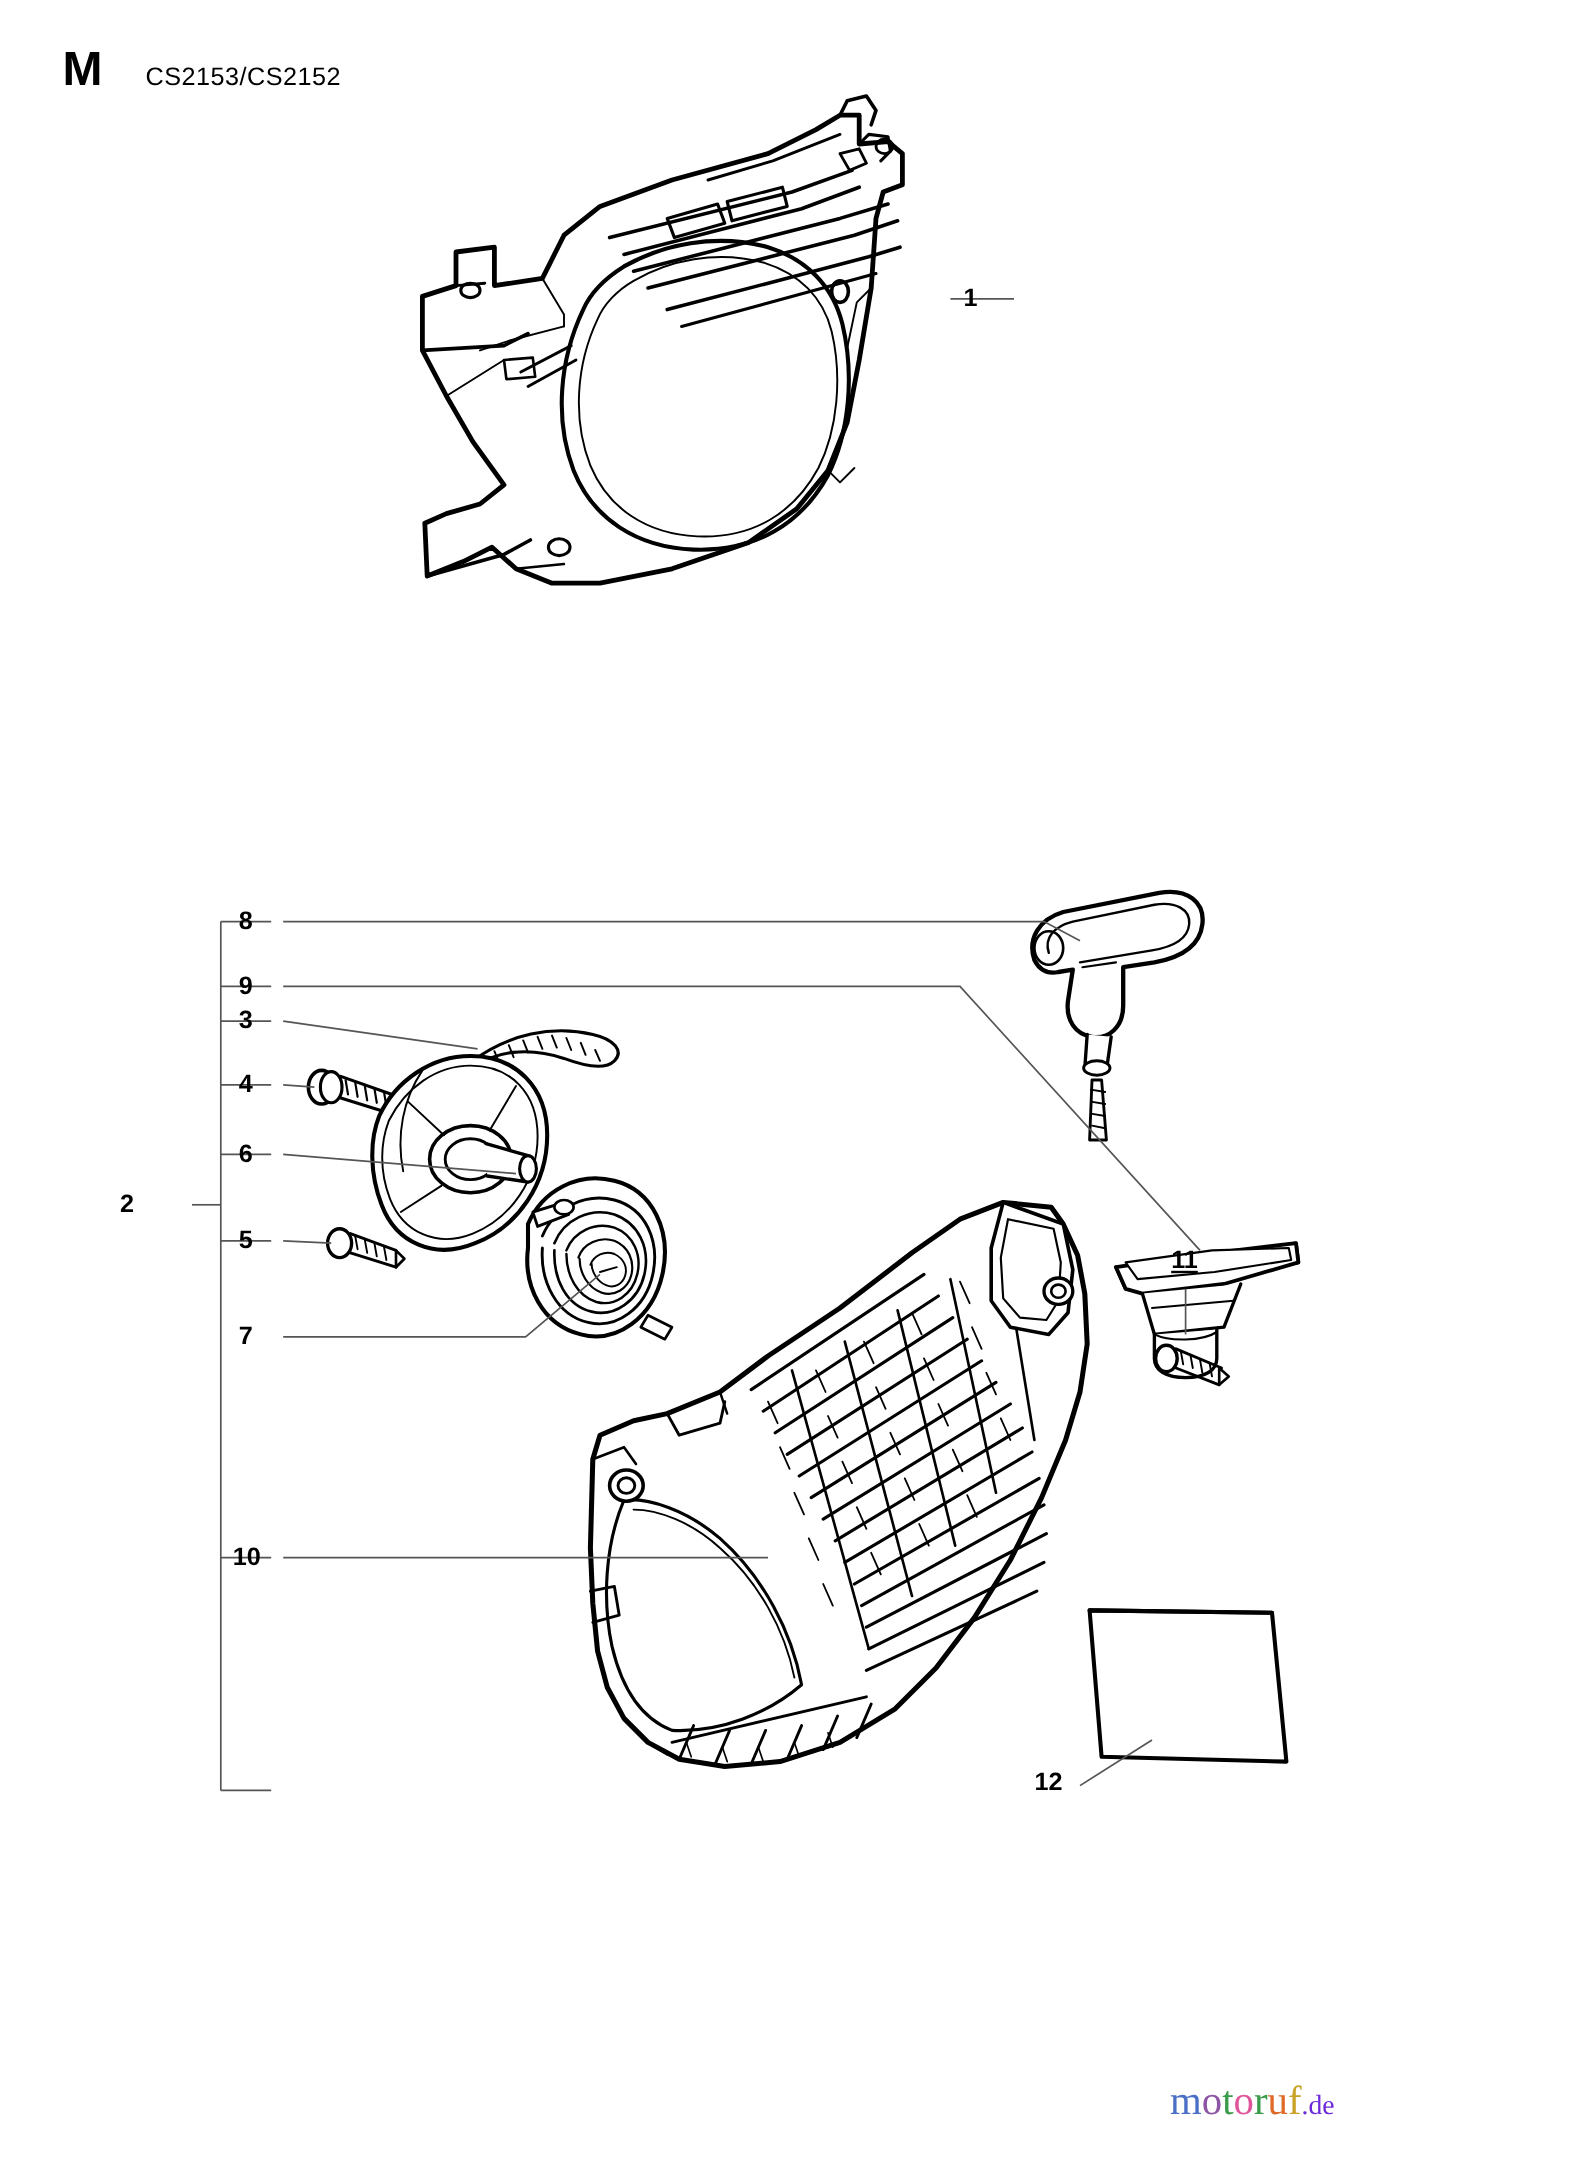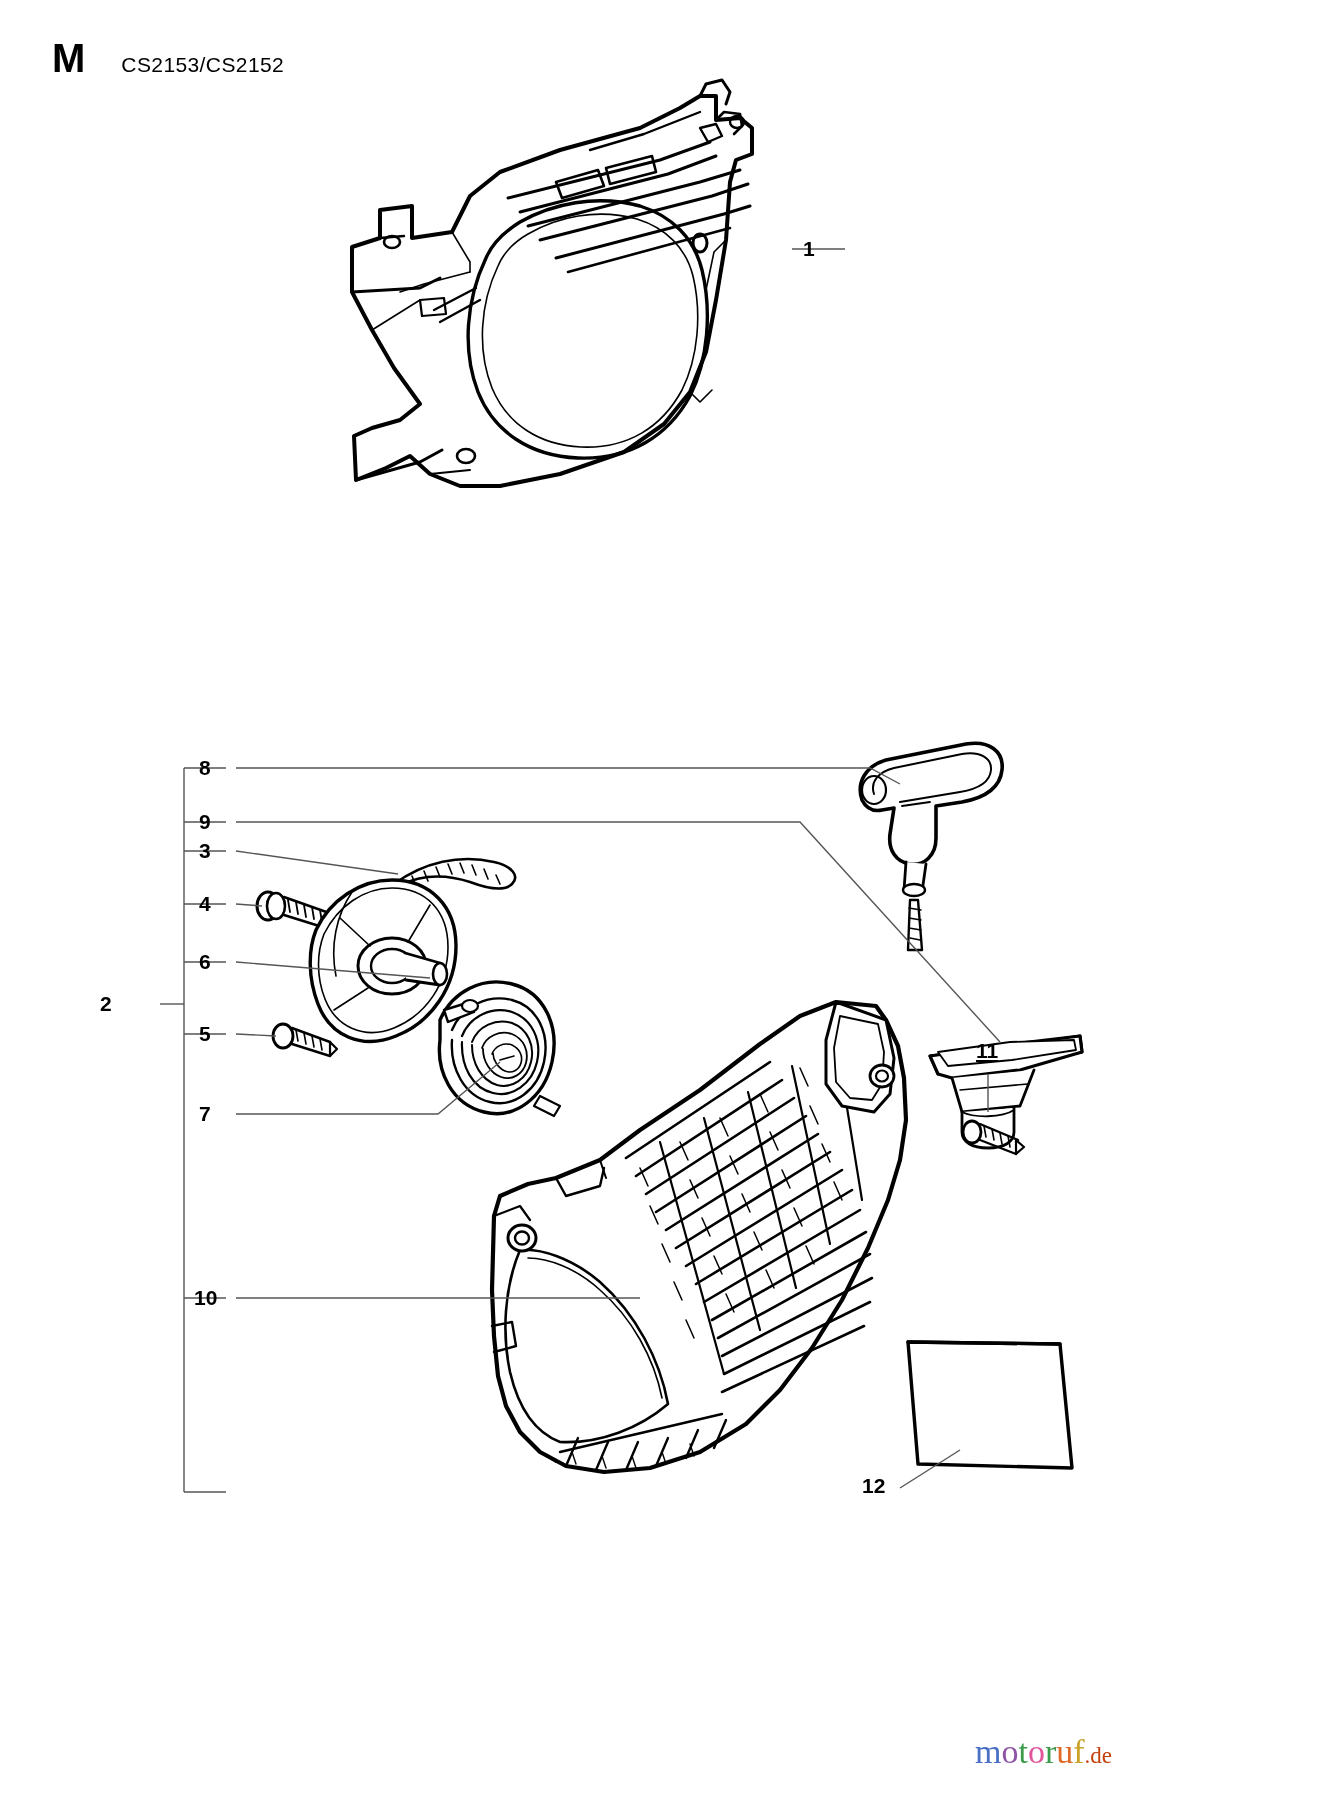--- a/index.html
+++ b/index.html
@@ -22,21 +22,21 @@
   
   #watermark{position:absolute;left:975px;top:1735px;font-size:34px;
              font-family:"Liberation Serif",serif;line-height:1;white-space:nowrap;}
   #watermark .l1{color:#4a6fc4;}
   #watermark .l2{color:#8e55a6;}
   #watermark .l3{color:#3a9b4a;}
   #watermark .l4{color:#e0559a;}
   #watermark .l5{color:#3a9b4a;}
   #watermark .l6{color:#e06a28;}
   #watermark .l7{color:#c9a227;}
-  #watermark .tld{color:#c2410c;font-size:23px;}
+  #watermark .tld{color:#6d28d9;font-size:23px;}
 </style>
 </head>
 <body>
 
 <div id="header">
   <span id="section-letter">M</span>
   <span id="model-codes">CS2153/CS2152</span>
 </div>
 
 <svg id="artwork" viewBox="0 0 1321 1800">

